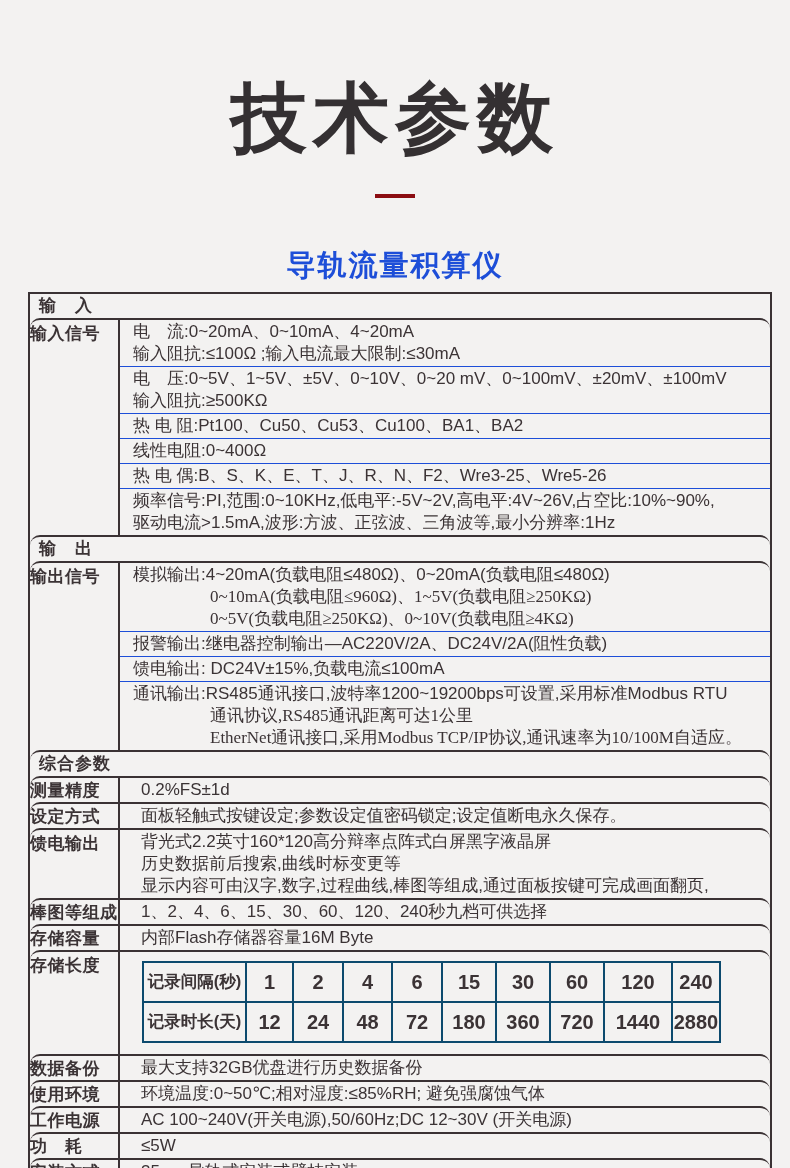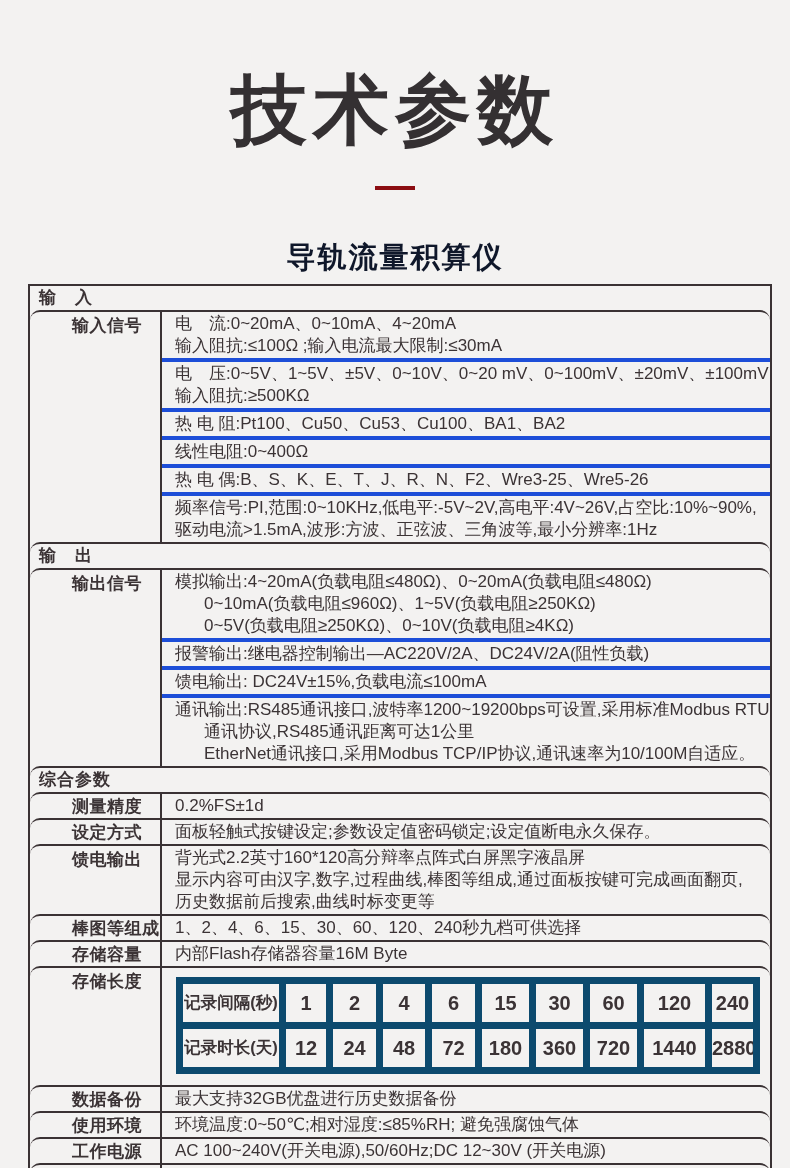--- a/index.html
+++ b/index.html
@@ -5,37 +5,37 @@
   html,body{margin:0;padding:0;}
   body{
     width:790px;height:1168px;
     background:#f3f2f1;
     color:#3b3335;
     font-family:"Liberation Sans","DejaVu Sans",sans-serif;
     overflow:hidden;
     -webkit-font-smoothing:antialiased;
   }
   .page-title{
-    margin:4px;padding-top:54px;
+    margin:12px;padding-top:54px;
     text-align:center;
     font-size:76px;line-height:104px;
     font-weight:900;letter-spacing:6px;
     color:#343032;
   }
   .accent-dash{
     width:40px;height:4px;
     background:#8b0d12;
     margin:24px auto 0 auto;
   }
   .product-subtitle{
     margin:52px 0 0 0;
     text-align:center;
     font-size:29px;line-height:30px;
     font-weight:700;letter-spacing:2px;
-    color:#0f172a;
+    color:#1d4ed8;
   }
   
   .spec-table{
     margin:12px 18px 0 28px;
     border:2px solid #3a3234;
     font-size:17px;
     font-weight:500;
   }
   .srow{border-top:2px solid #3a3234;border-radius:10px;}
   .srow:first-child{border-top:none;}
@@ -46,42 +46,41 @@
     letter-spacing:1px;
   }
   .pair{display:flex;align-items:stretch;}
   .lbl{
     flex:0 0 90px;width:90px;
     border-right:2px solid #3a3234;
     font-weight:700;
     box-sizing:border-box;
     display:flex;align-items:center;
     letter-spacing:0.5px;
-    margin-left:42px;
   }
   .pair.group .lbl{align-items:flex-start;padding-top:2px;}
-  .cnt{flex:1;min-width:0;padding:1px 0;}
+  .cnt{flex:1;min-width:0;padding:1px 8px;}
   .cnt-col{flex:1;min-width:0;display:flex;flex-direction:column;padding:0;}
   .sub{padding:1px 0;}
-  .sub + .sub{border-top:4px solid #1d4ed8;}
+  .sub + .sub{border-top:1px solid #1d4ed8;}
   .ln{
     line-height:22px;
     padding-left:13px;
     white-space:nowrap;
   }
-  .ln.indent{padding-left:42px;}
+  .ln.indent{padding-left:90px;font-family:Liberation Serif, serif;}
   
   .storage-wrap{padding:8px 0 10px 14px;}
   table.storage{
     border-collapse:collapse;
     table-layout:fixed;
     width:577px;
   }
   table.storage td{
-    border:7px solid #0c4a6e;
+    border:2px solid #0c4a6e;
     text-align:center;
     height:38px;
     font-size:20px;
     font-weight:600;
     color:#3b3335;
     padding:0;
     overflow:hidden;
   }
   table.storage td.rowhead{
     font-size:16.5px;
@@ -164,22 +163,22 @@
     <div class="lbl">设定方式</div>
     <div class="cnt">
       <div class="ln">面板轻触式按键设定;参数设定值密码锁定;设定值断电永久保存。</div>
     </div>
   </div>
 
   <div class="srow pair group">
     <div class="lbl">馈电输出</div>
     <div class="cnt">
       <div class="ln">背光式2.2英寸160*120高分辩率点阵式白屏黑字液晶屏</div>
+      <div class="ln">历史数据前后搜索,曲线时标变更等</div>
       <div class="ln">显示内容可由汉字,数字,过程曲线,棒图等组成,通过面板按键可完成画面翻页,</div>
-      <div class="ln">历史数据前后搜索,曲线时标变更等</div>
     </div>
   </div>
 
   <div class="srow pair">
     <div class="lbl">棒图等组成</div>
     <div class="cnt">
       <div class="ln">1、2、4、6、15、30、60、120、240秒九档可供选择</div>
     </div>
   </div>
 

